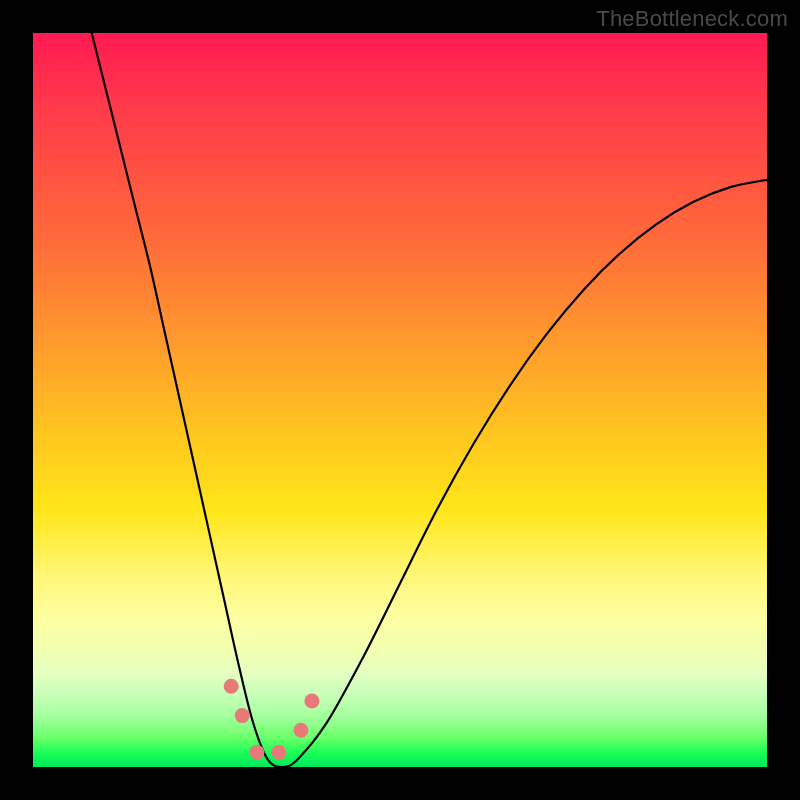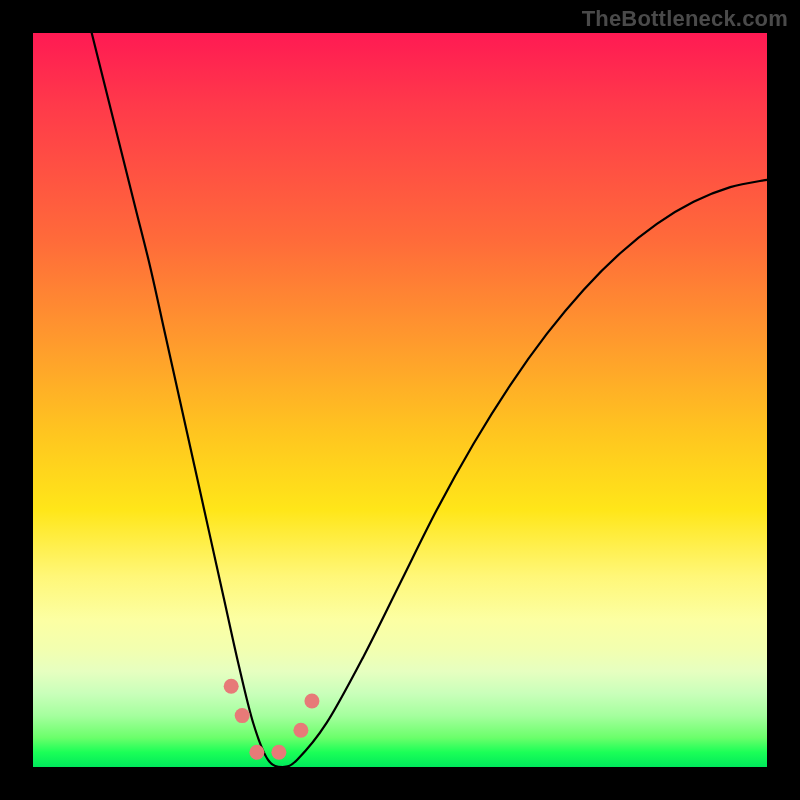--- a/index.html
+++ b/index.html
@@ -42,21 +42,21 @@
       #1bff57 98%,
       #00e85b 100%
     );
   }
   .watermark {
     position: absolute;
     top: 6px;
     right: 12px;
     color: #4a4a4a;
     font-size: 22px;
-    font-weight: 700;
+    font-weight: 400;
     letter-spacing: 0.2px;
   }
   svg.curve {
     position: absolute;
     left: 0;
     top: 0;
     width: 734px;
     height: 734px;
     overflow: visible;
   }

